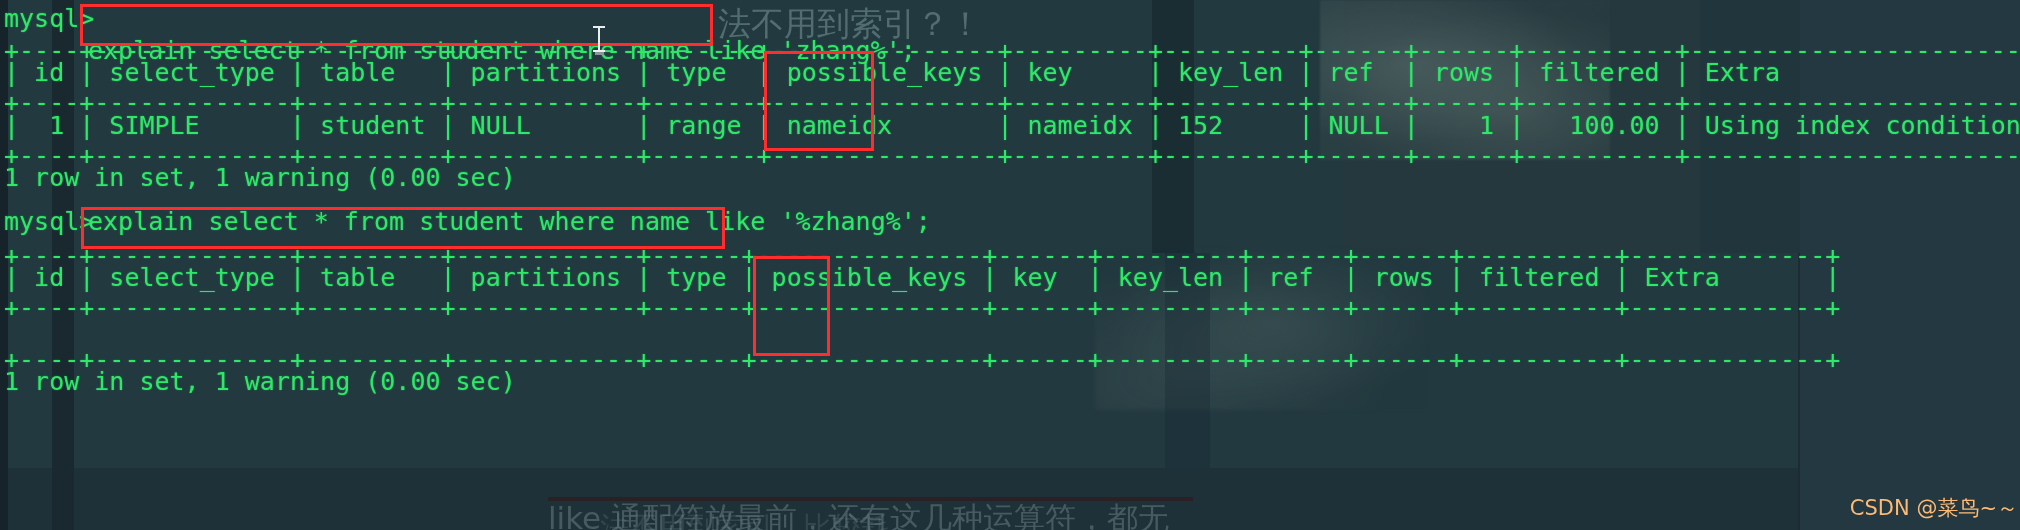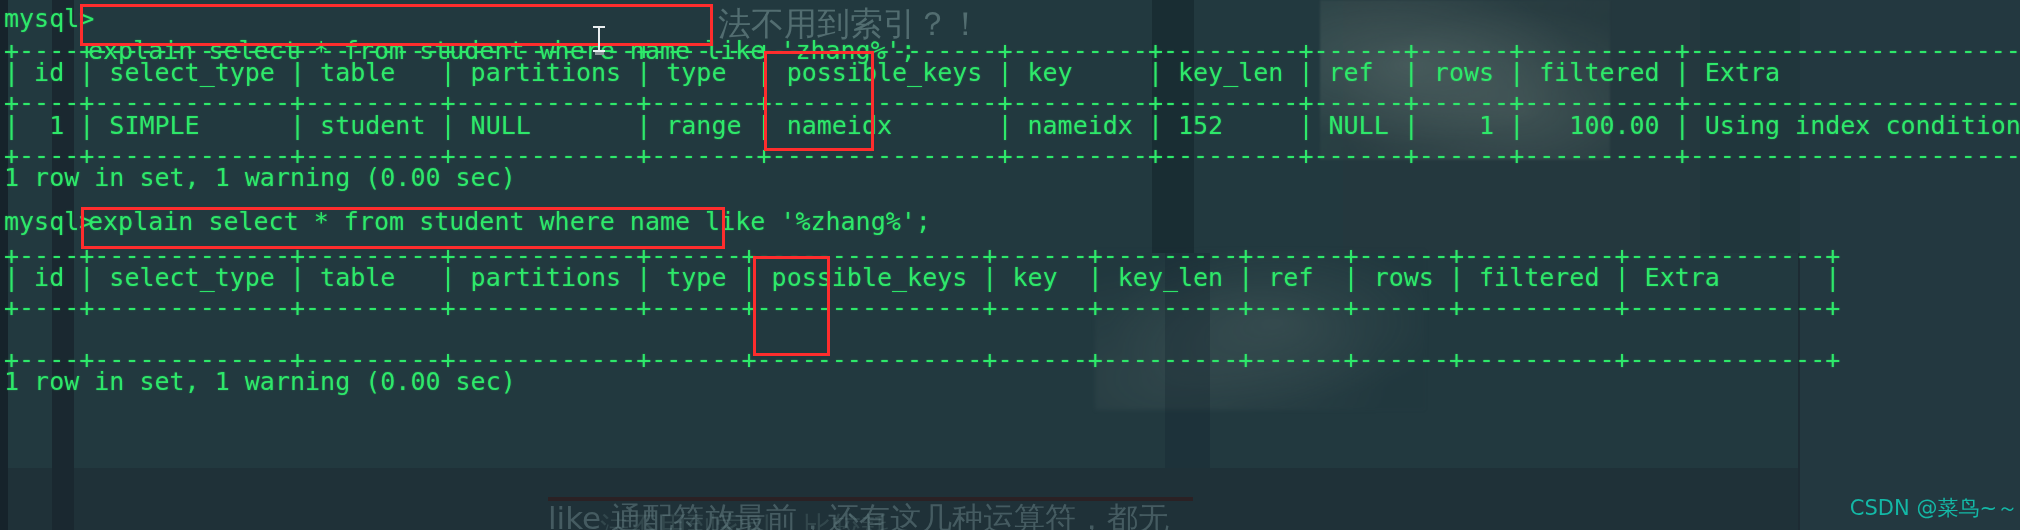--- a/index.html
+++ b/index.html
@@ -136,21 +136,21 @@
   #cursor .cap-t { left: 0; top: 2px; width: 12px; height: 2px; }
   #cursor .cap-b { left: 0; top: 26px; width: 12px; height: 2px; }
   #cursor .shadow { left: 2px; top: 28px; width: 9px; height: 3px; background: #8b9498; }
 
   
   #watermark {
     position: absolute;
     right: 22px; bottom: 8px;
     font-family: "DejaVu Sans", "Liberation Sans", sans-serif;
     font-size: 21px;
-    color: #14b8a6;
+    color: #fdba74;
     white-space: pre;
   }
 </style>
 </head>
 <body>
 
 <div id="screen">
 
   <div class="bg-panel" id="panel-left-dark"></div>
   <div class="bg-panel" id="panel-term-a"></div>

